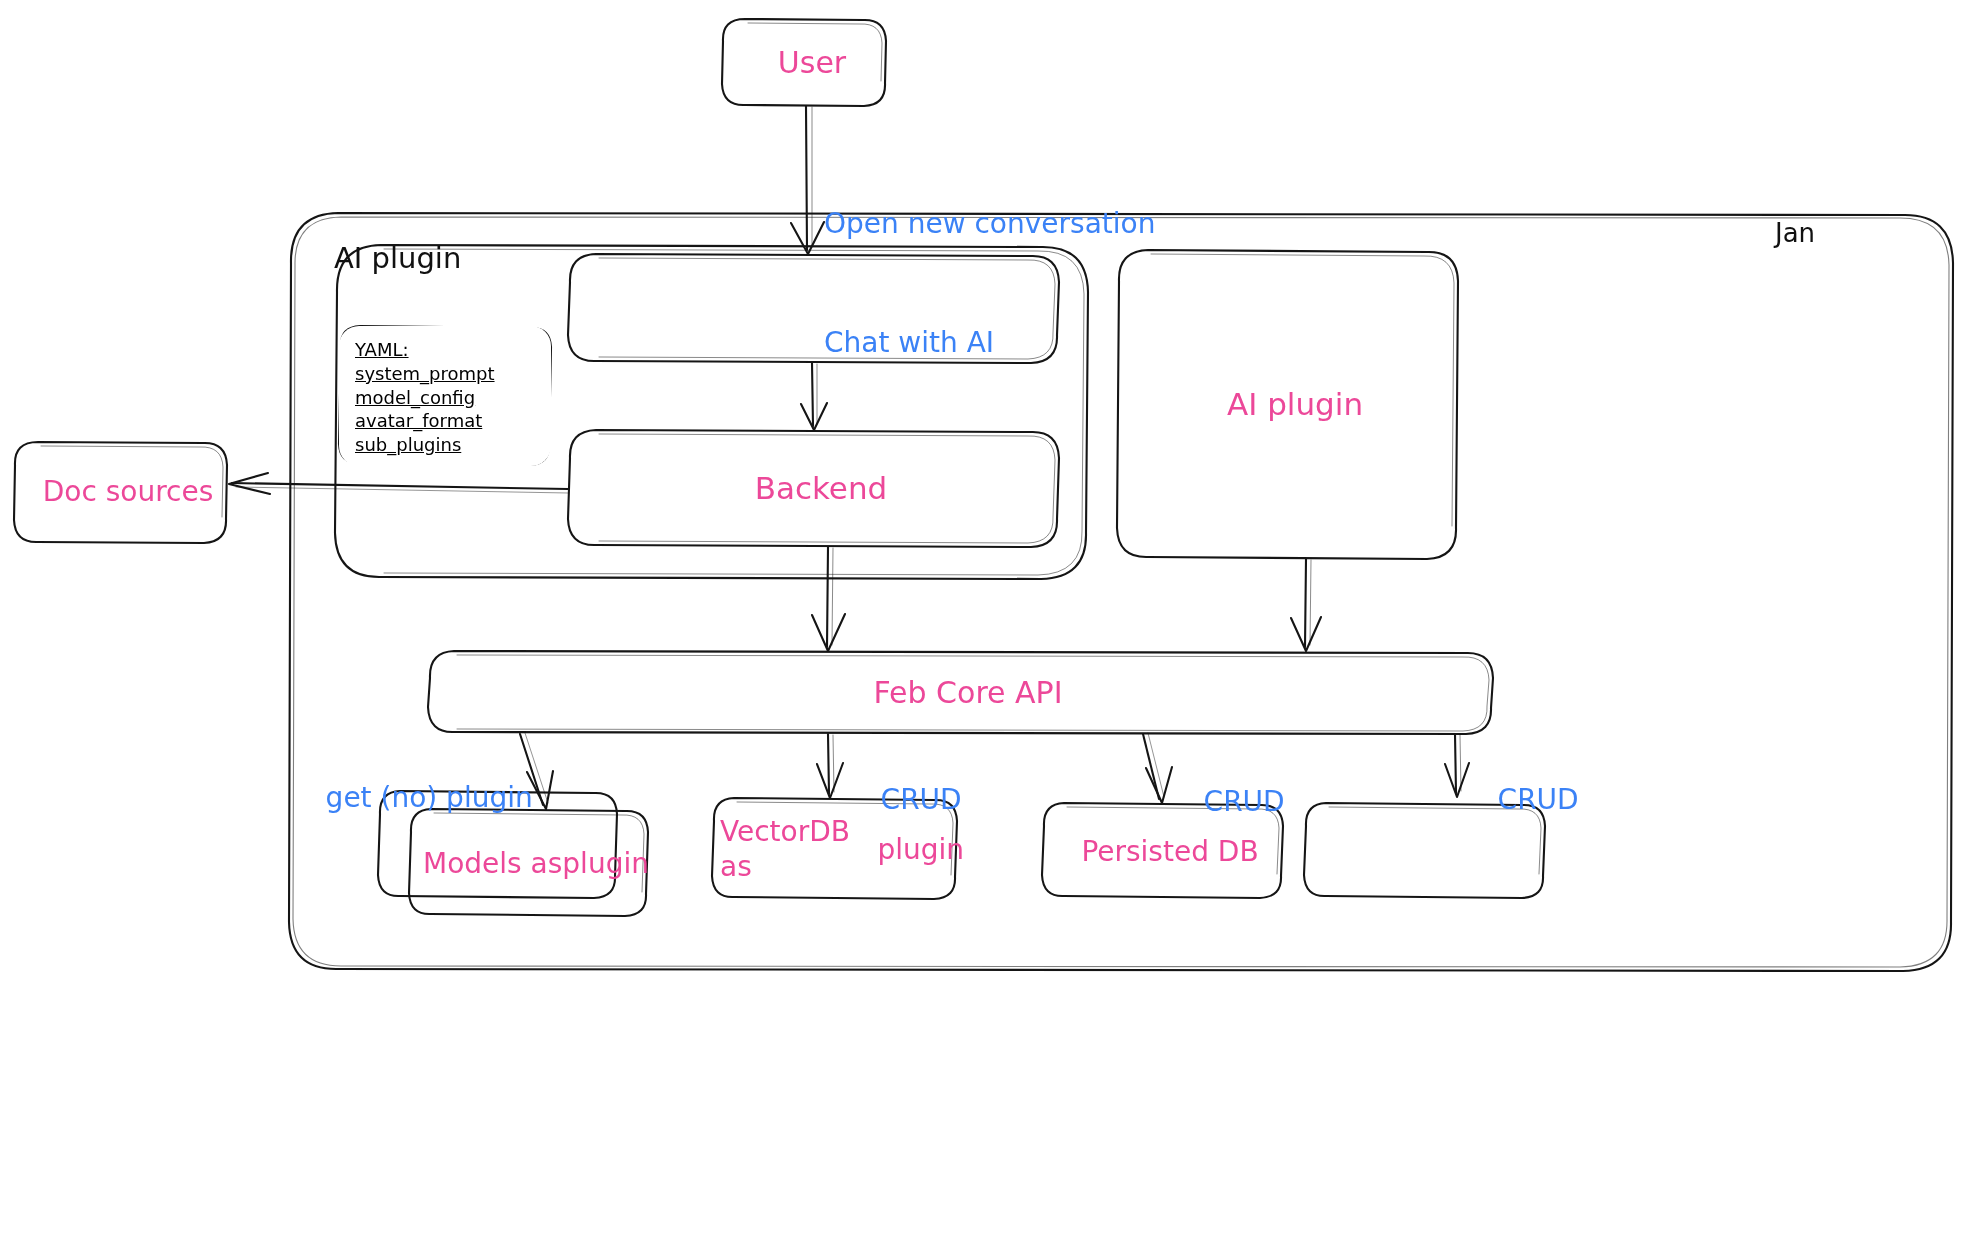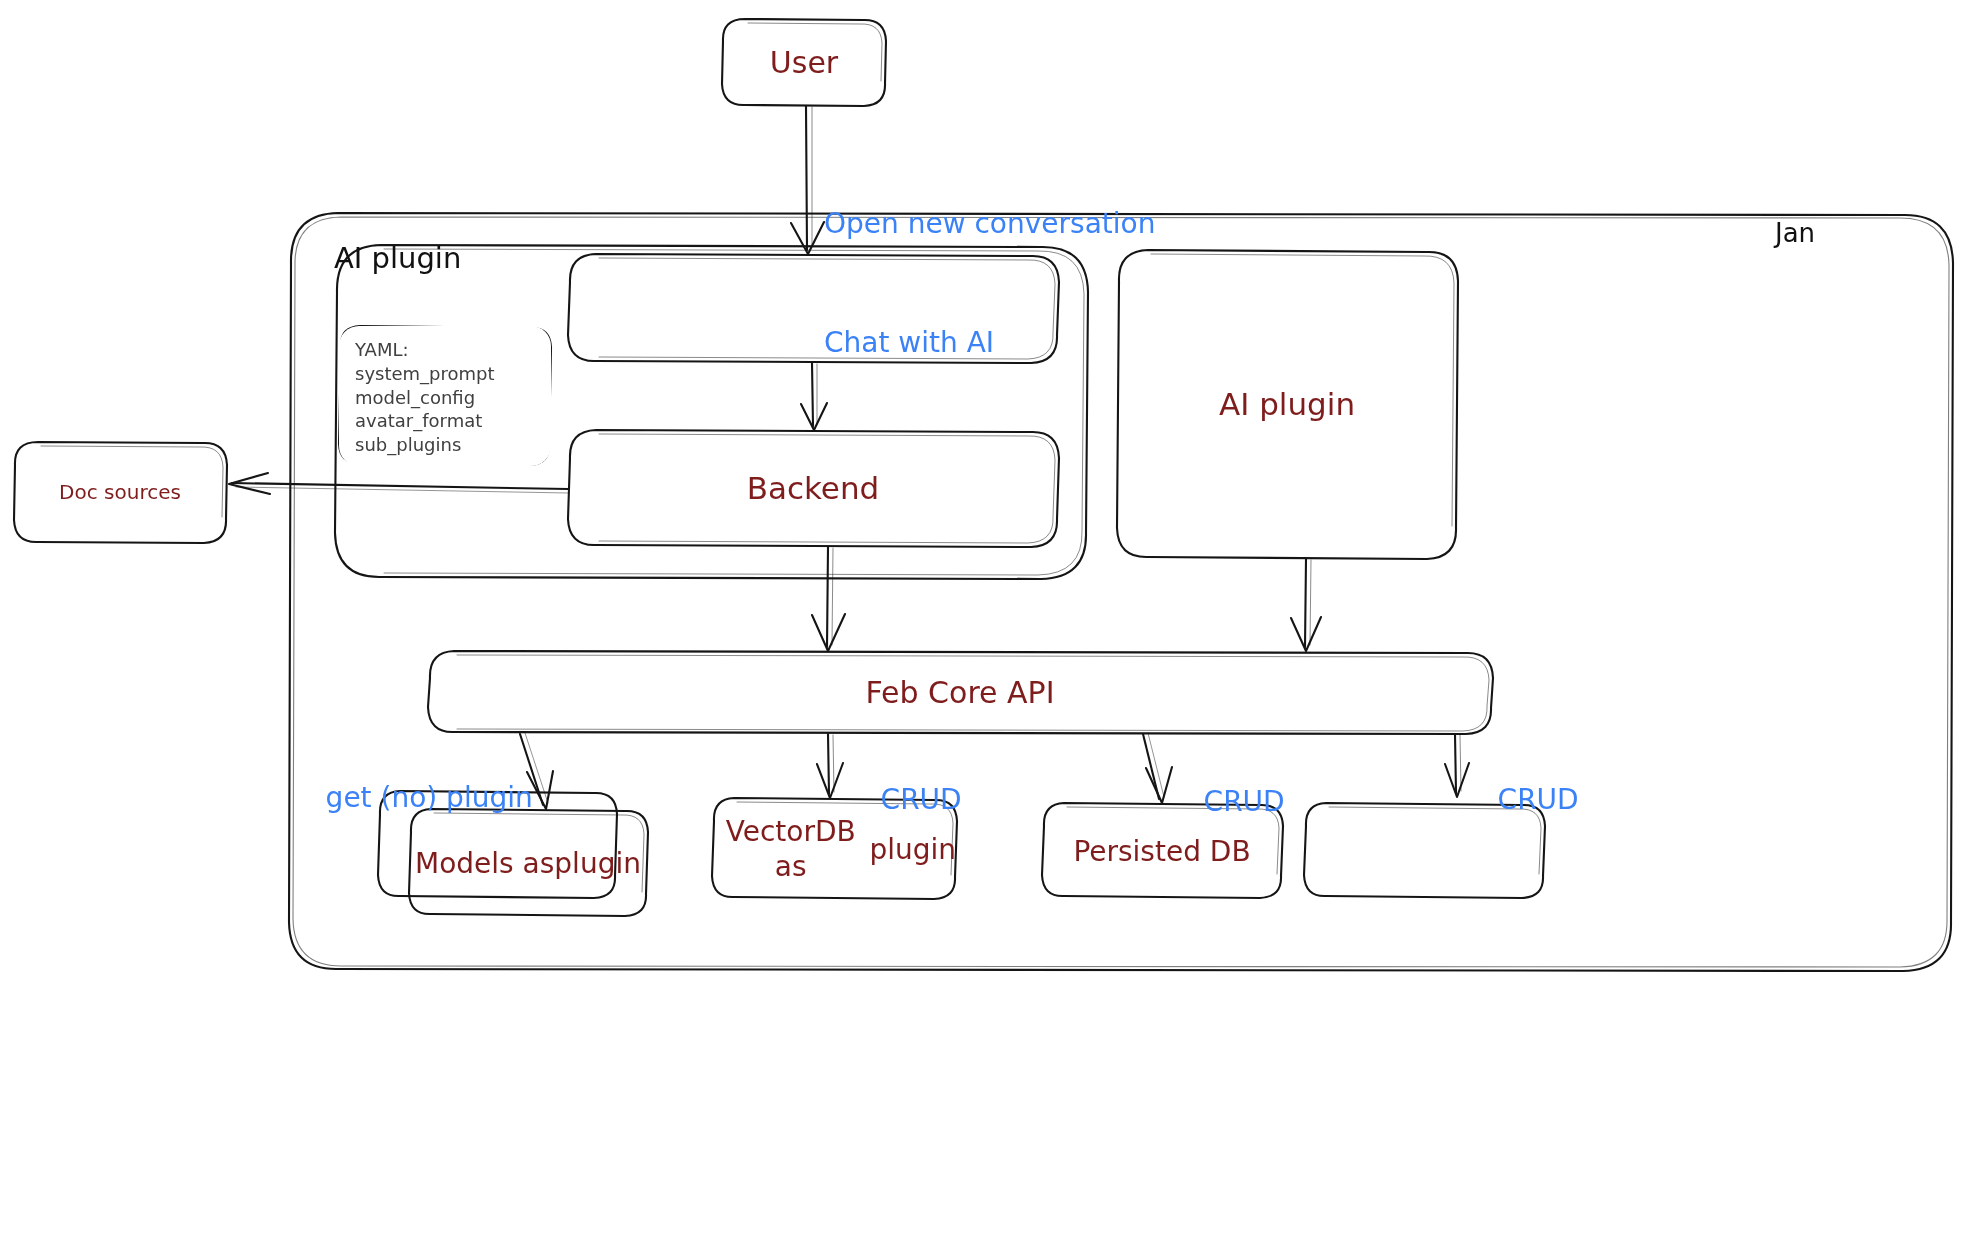--- a/index.html
+++ b/index.html
@@ -1,24 +1,24 @@
 <!DOCTYPE html>
 <html><head>
 <meta charset="utf-8">
 <style>
   html,body{margin:0;padding:0;background:#ffffff;}
   #stage{position:relative;width:1981px;height:1246px;background:#ffffff;overflow:hidden;}
   svg#wires{position:absolute;left:0;top:0;width:1981px;height:1246px;pointer-events:none;}
   .node{position:absolute;box-sizing:border-box;display:flex;align-items:center;justify-content:center;
-        text-align:center;color:#7f1d1d;font-family:"DejaVu Sans",sans-serif;}
+        color:#ec4899;font-family:"DejaVu Sans",sans-serif;margin-left:8px;}
   .lbl{position:absolute;color:#3b82f6;font-family:"DejaVu Sans",sans-serif;white-space:pre;}
   .grp-title{position:absolute;font-family:"DejaVu Sans",sans-serif;color:#111;}
   .yaml{position:absolute;box-sizing:border-box;border:2.1px solid #151515;border-radius:20px;
-        background:#fff;font-family:"DejaVu Sans",sans-serif;color:#404040;padding:12px 14px 10px 16px;
-        line-height:1.32;}
+        background:#fff;font-family:"DejaVu Sans",sans-serif;color:#000000;padding:12px 14px 10px 16px;
+        line-height:1.32;text-decoration:underline;}
   .two-line{flex-direction:row;line-height:1.25;}
 </style>
 </head>
 <body>
 
 <div id="stage">
 
   <svg id="wires" viewBox="0 0 1981 1246" xmlns="http://www.w3.org/2000/svg">
     <g fill="none" stroke="#151515" stroke-width="2.1" stroke-linecap="round" stroke-linejoin="round">
 
@@ -161,21 +161,21 @@
 
 
   <div class="node" style="left:568px;top:429px;width:490px;height:118px;font-size:31px;">
     <span>Backend</span>
   </div>
 
   <div class="node" style="left:1117px;top:249px;width:340px;height:310px;font-size:31px;">
     <span>AI plugin</span>
   </div>
 
-  <div class="node" style="left:14px;top:441px;width:212px;height:101px;font-size:20px;">
+  <div class="node" style="left:14px;top:441px;width:212px;height:101px;font-size:28px;">
     <span>Doc sources</span>
   </div>
 
   <div class="node" style="left:428px;top:650px;width:1064px;height:84px;font-size:30px;">
     <span>Feb Core API</span>
   </div>
 
   <div class="node two-line" style="left:409px;top:809px;width:238px;height:108px;font-size:28px;">
     <span>Models as</span>
     <span>plugin</span>

